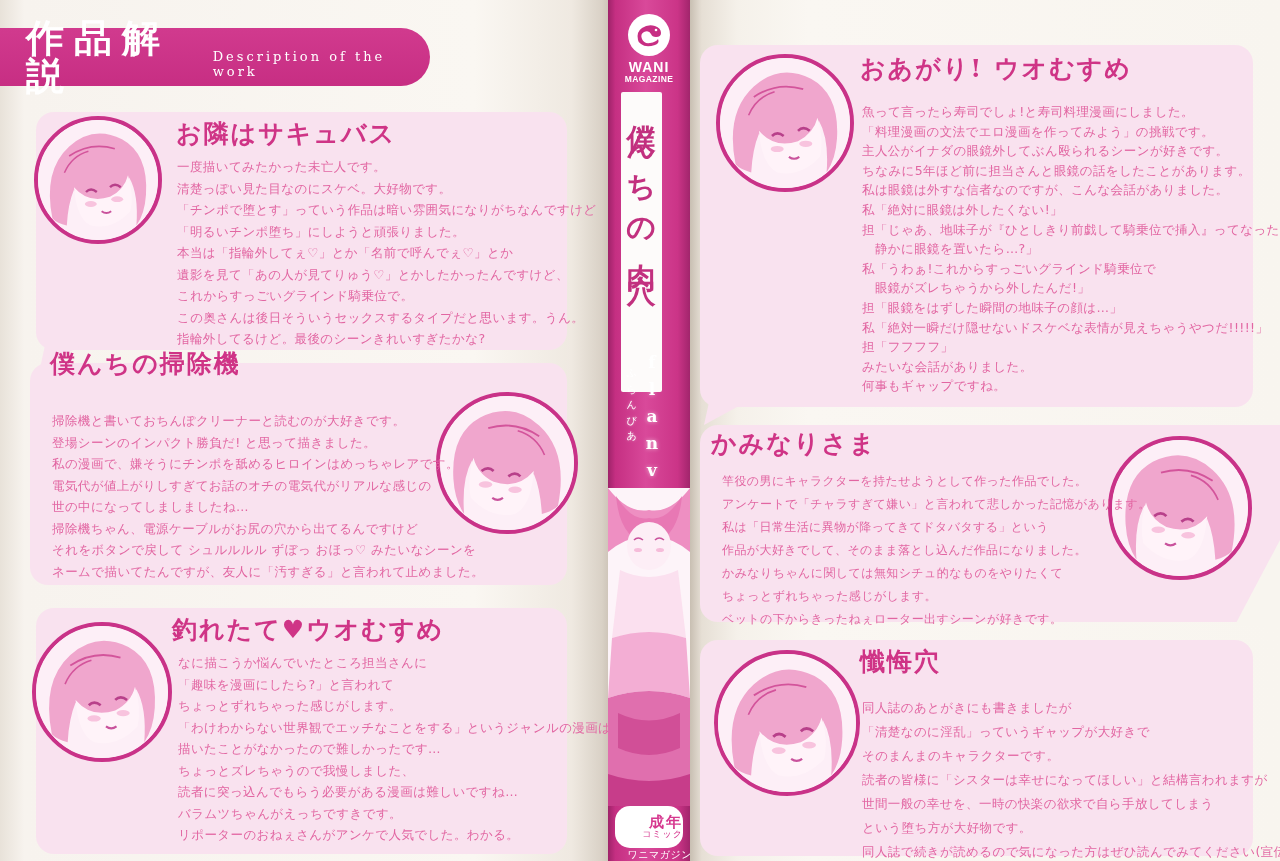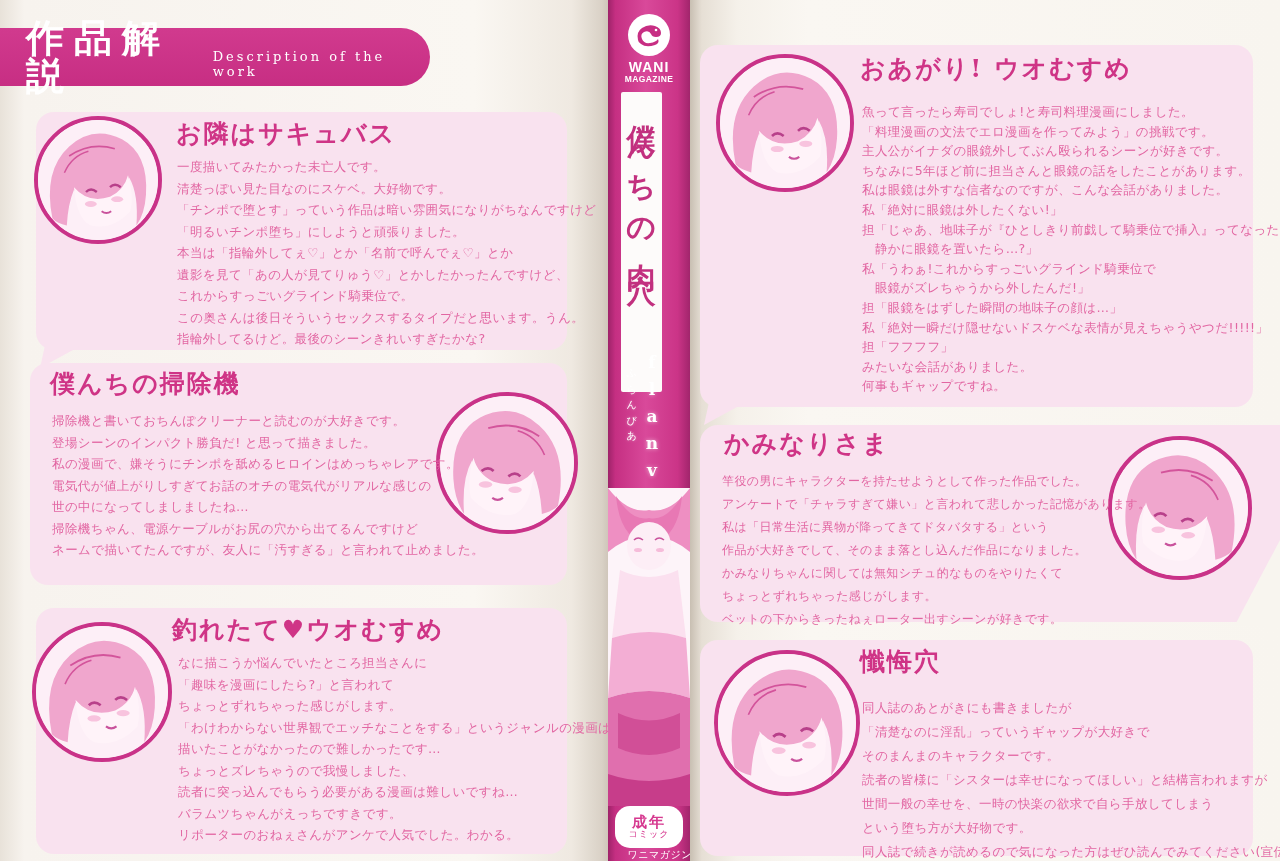--- a/index.html
+++ b/index.html
@@ -54,21 +54,21 @@
     color:#c2307f;font-family:"DejaVu Serif","Liberation Serif",serif;font-weight:bold;
     font-size:29px;letter-spacing:10px;margin-top:10px;}
   #spine-author{position:absolute;left:34px;top:352px;writing-mode:vertical-rl;
     text-orientation:upright;color:#fff;font-family:"DejaVu Serif","Liberation Serif",serif;
     font-weight:bold;font-size:17px;letter-spacing:7px;text-shadow:0 0 4px rgba(255,255,255,.6);}
   #spine-author-kana{position:absolute;left:16px;top:362px;writing-mode:vertical-rl;
     text-orientation:upright;color:#fff;font-size:10px;letter-spacing:4px;
     text-shadow:0 0 3px rgba(255,255,255,.5);}
   #spine-art{position:absolute;left:0;top:488px;width:82px;height:318px;}
   #rating-badge{position:absolute;left:7px;top:806px;width:68px;height:42px;background:#fff;
-    border-radius:15px;display:flex;flex-direction:column;align-items:center;justify-content:center;line-height:1.1;}
+    border-radius:15px;display:flex;flex-direction:column;align-items:flex-end;justify-content:center;line-height:1.1;}
   #rating-badge .r1{color:#d6388f;font-weight:bold;font-size:15px;letter-spacing:2px;}
   #rating-badge .r2{color:#d6388f;font-size:9px;letter-spacing:1px;}
   #spine-publisher{position:absolute;left:16px;top:848px;width:82px;text-align:center;
     color:#fff;font-size:10px;letter-spacing:0.5px;}
 </style>
 </head>
 <body>
 
 <div id="stage">
 
@@ -112,28 +112,29 @@
             <path d="M12 82 Q4 42 26 22 Q46 4 70 16 Q92 28 90 62 Q89 78 82 88 Q84 62 76 48 Q72 62 60 66 Q38 74 30 58 Q25 70 24 88 Q16 86 12 82 Z" fill="#f0a6cd"></path>
             <path d="M30 56 Q42 70 60 64 Q72 58 75 46 Q80 62 77 76 Q62 92 44 88 Q32 82 30 56 Z" fill="#fff3f9"></path>
             <path d="M40 60 q4 -4 9 0" stroke="#b8408a" stroke-width="2" fill="none"></path>
             <path d="M60 56 q4 -4 9 0" stroke="#b8408a" stroke-width="2" fill="none"></path>
             <ellipse cx="44" cy="70" rx="5" ry="2.4" fill="#f8c3de"></ellipse>
             <ellipse cx="66" cy="66" rx="5" ry="2.4" fill="#f8c3de"></ellipse>
             <path d="M53 76 q4 3 8 0" stroke="#c9529c" stroke-width="1.6" fill="none"></path>
             <path d="M26 30 Q44 18 64 24" stroke="#d3549b" stroke-width="1.4" fill="none"></path>
             <path d="M22 44 Q28 30 42 26" stroke="#d3549b" stroke-width="1.2" fill="none"></path>
           </svg></span></div>
-    <div class="section-title" style="left:50px;top:370px;">僕んちの掃除機</div>
+    <div class="section-title" style="left:50px;top:352px;font-family:Liberation Mono, monospace;">僕んちの掃除機</div>
     <div class="body-block lh-left" style="left:52px;top:410px;">
         <div class="body-line">掃除機と書いておちんぽクリーナーと読むのが大好きです。</div>
         <div class="body-line">登場シーンのインパクト勝負だ! と思って描きました。</div>
         <div class="body-line">私の漫画で、嫌そうにチンポを舐めるヒロインはめっちゃレアです。</div>
         <div class="body-line">電気代が値上がりしすぎてお話のオチの電気代がリアルな感じの</div>
         <div class="body-line">世の中になってしましましたね…</div>
         <div class="body-line">掃除機ちゃん、電源ケーブルがお尻の穴から出てるんですけど</div>
+        <div class="body-line">それをボタンで戻して シュルルルル ずぼっ おほっ♡ みたいなシーンを</div>
         <div class="body-line">ネームで描いてたんですが、友人に「汚すぎる」と言われて止めました。</div>
       </div>
 
     <div class="panel" style="left:36px;top:608px;width:531px;height:246px;"></div>
     <div class="avatar" style="left:32px;top:622px;width:140px;height:140px;"><span class="avatar-art"><svg viewBox="0 0 100 100">
             <circle cx="50" cy="50" r="50" fill="#fdeff7"></circle>
             <path d="M12 82 Q4 42 26 22 Q46 4 70 16 Q92 28 90 62 Q89 78 82 88 Q84 62 76 48 Q72 62 60 66 Q38 74 30 58 Q25 70 24 88 Q16 86 12 82 Z" fill="#f0a6cd"></path>
             <path d="M30 56 Q42 70 60 64 Q72 58 75 46 Q80 62 77 76 Q62 92 44 88 Q32 82 30 56 Z" fill="#fff3f9"></path>
             <path d="M40 60 q4 -4 9 0" stroke="#b8408a" stroke-width="2" fill="none"></path>
             <path d="M60 56 q4 -4 9 0" stroke="#b8408a" stroke-width="2" fill="none"></path>
@@ -239,21 +240,21 @@
             <path d="M12 82 Q4 42 26 22 Q46 4 70 16 Q92 28 90 62 Q89 78 82 88 Q84 62 76 48 Q72 62 60 66 Q38 74 30 58 Q25 70 24 88 Q16 86 12 82 Z" fill="#f0a6cd"></path>
             <path d="M30 56 Q42 70 60 64 Q72 58 75 46 Q80 62 77 76 Q62 92 44 88 Q32 82 30 56 Z" fill="#fff3f9"></path>
             <path d="M40 60 q4 -4 9 0" stroke="#b8408a" stroke-width="2" fill="none"></path>
             <path d="M60 56 q4 -4 9 0" stroke="#b8408a" stroke-width="2" fill="none"></path>
             <ellipse cx="44" cy="70" rx="5" ry="2.4" fill="#f8c3de"></ellipse>
             <ellipse cx="66" cy="66" rx="5" ry="2.4" fill="#f8c3de"></ellipse>
             <path d="M53 76 q4 3 8 0" stroke="#c9529c" stroke-width="1.6" fill="none"></path>
             <path d="M26 30 Q44 18 64 24" stroke="#d3549b" stroke-width="1.4" fill="none"></path>
             <path d="M22 44 Q28 30 42 26" stroke="#d3549b" stroke-width="1.2" fill="none"></path>
           </svg></span></div>
-    <div class="section-title" style="left:34px;top:430px;">かみなりさま</div>
+    <div class="section-title" style="left:21px;top:430px;">かみなりさま</div>
     <div class="body-block lh-r2" style="left:32px;top:470px;">
         <div class="body-line">竿役の男にキャラクターを持たせようとして作った作品でした。</div>
         <div class="body-line">アンケートで「チャラすぎて嫌い」と言われて悲しかった記憶があります。</div>
         <div class="body-line">私は「日常生活に異物が降ってきてドタバタする」という</div>
         <div class="body-line">作品が大好きでして、そのまま落とし込んだ作品になりました。</div>
         <div class="body-line">かみなりちゃんに関しては無知シチュ的なものをやりたくて</div>
         <div class="body-line">ちょっとずれちゃった感じがします。</div>
         <div class="body-line">ベットの下からきったねぇローター出すシーンが好きです。</div>
       </div>
 

